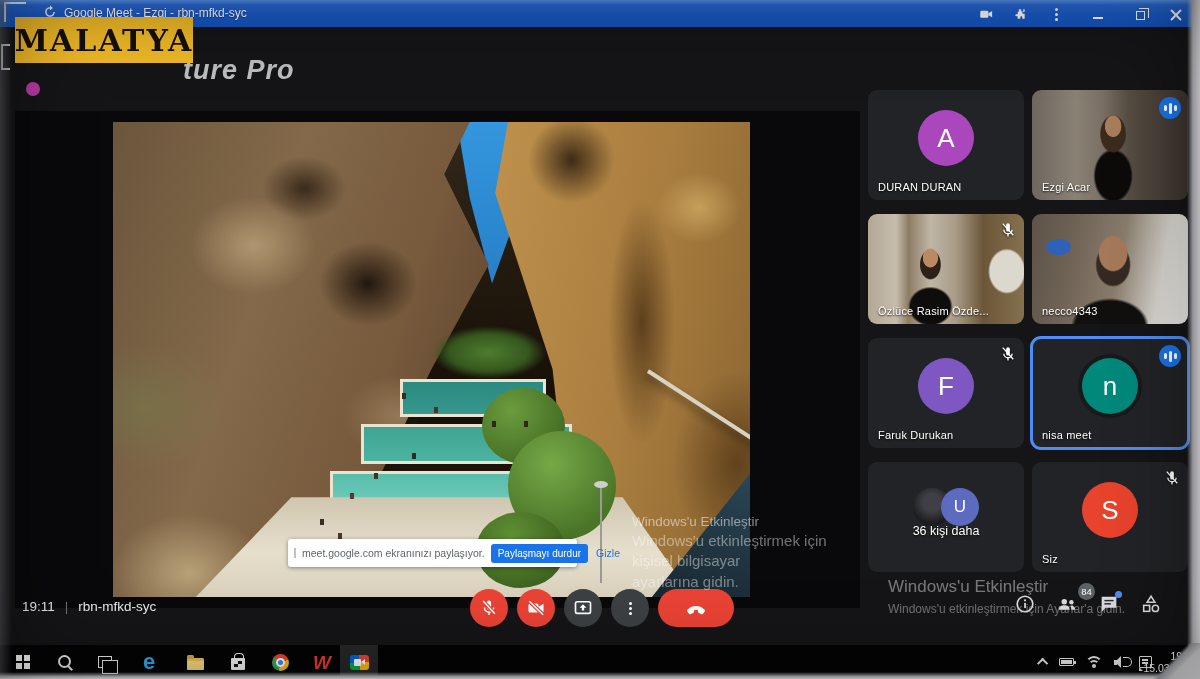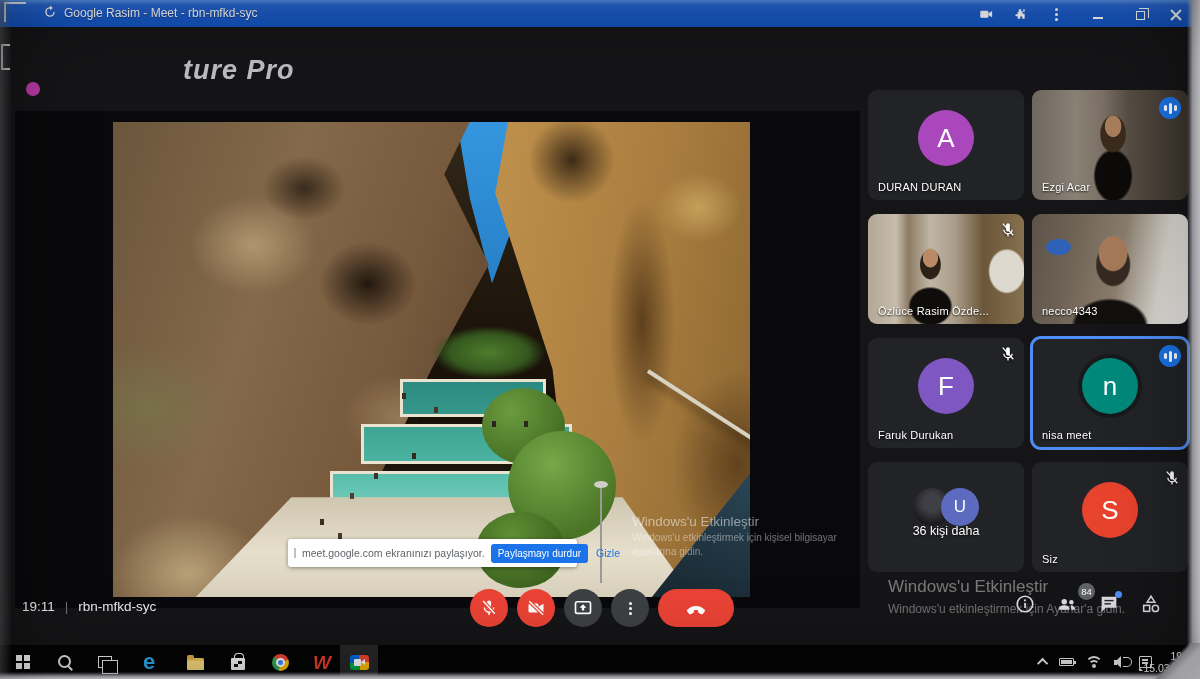--- a/index.html
+++ b/index.html
@@ -72,21 +72,21 @@
   .lamp{left:76.5%;top:77%;width:2px;height:20%;background:#9a9a96;}
   .lamp::before{content:"";position:absolute;top:-7px;left:-6px;width:14px;height:7px;border-radius:50%;background:#cfcfca;}
   .crowd{left:0;top:0;width:2px;height:4px;background:transparent;box-shadow:
     208px 398px 0 1px #3a2e22, 226px 412px 0 1px #4a382a, 252px 430px 0 1px #c23b2a,
     280px 438px 0 1px #39302a, 305px 425px 0 1px #54423a, 330px 440px 0 1px #2e2620,
     355px 432px 0 1px #6b5a4e, 380px 300px 0 1px #2c241e, 300px 332px 0 1px #33291f,
     262px 352px 0 1px #3e3226, 238px 372px 0 1px #503f30, 412px 300px 0 1px #2f261d,
     290px 272px 0 1px #382c1f, 322px 286px 0 1px #44362a;}
   .stage-watermark{position:absolute;left:630px;top:486px;z-index:6;color:rgba(255,255,255,.5);line-height:1.35;}
   .stage-watermark .l1{font-size:13.5px;}
-  .stage-watermark .l2,.stage-watermark .l3{font-size:10px;color:rgba(255,255,255,.42);}
+  .stage-watermark .l2,.stage-watermark .l3{font-size:15px;color:rgba(255,255,255,.42);}
 
   
   .banner{position:absolute;left:288px;top:512px;width:289px;height:28px;background:#fff;border-radius:3px;z-index:7;
     display:flex;align-items:center;box-shadow:0 1px 4px rgba(0,0,0,.4);padding:0 6px;gap:6px;}
   .drag-handle{width:5px;height:10px;border-left:1.5px solid #bdc1c6;border-right:1.5px solid #bdc1c6;}
   .banner .msg{font-size:10.5px;color:#5f6368;white-space:nowrap;}
   .banner .stopbtn{font-size:10px;color:#fff;background:#1a73e8;border:none;border-radius:3px;padding:4px 7px;white-space:nowrap;cursor:pointer;}
   .banner .hide{font-size:10.5px;color:#1a73e8;margin-left:2px;white-space:nowrap;cursor:pointer;}
 
   
@@ -206,21 +206,21 @@
 
 <div class="screen">
 
   <div class="titlebar">
     <div class="tb-ico refresh-arrow">
       <svg width="14" height="14" viewBox="0 0 24 24">
           <path d="M12 5a7 7 0 1 0 7 7" stroke="#fff" stroke-width="2.4" fill="none"></path>
           <path d="M12 1l5 4-5 4z" fill="#fff"></path>
         </svg>
     </div>
-    <div class="tab-title">Google Rasim - Meet - rbn-mfkd-syc</div>
+    <div class="tab-title">Google Meet - Ezgi - rbn-mfkd-syc</div>
     <div class="tb-ico tb-cam">
       <svg width="15" height="15" viewBox="0 0 24 24">
           <rect x="2" y="6" width="13" height="11" rx="2" fill="#fff"></rect>
           <path d="M15 10l6-3.5v10L15 13z" fill="#fff"></path>
         </svg>
     </div>
     <div class="tb-ico tb-puzzle">
       <svg width="14" height="14" viewBox="0 0 24 24">
           <path d="M10 4h4v2.2a1.8 1.8 0 1 0 3.6 0V4H20v4h-2.2a1.8 1.8 0 1 0 0 3.6H20V20h-4v-2.2a1.8 1.8 0 1 0-3.6 0V20H8v-4H5.8a1.8 1.8 0 1 1 0-3.6H8V8h2z" fill="#fff"></path>
         </svg>
@@ -436,20 +436,21 @@
       <span class="pico">
         <svg width="22" height="22" viewBox="0 0 24 24">
             <path d="M12 3.5l4.2 6.5H7.8z" stroke="#dadce0" stroke-width="1.7" fill="none"></path>
             <rect x="4" y="13.5" width="6.5" height="6.5" stroke="#dadce0" stroke-width="1.7" fill="none"></rect>
             <circle cx="16.8" cy="16.8" r="3.4" stroke="#dadce0" stroke-width="1.7" fill="none"></circle>
           </svg>
       </span>
     </div>
   </div>
 
+  <div class="logo">MALATYA</div>
 
   <div class="taskbar">
     <div class="tapp" style="left:4px;">
         <span class="winflag">
           <i></i>
           <i></i>
           <i></i>
           <i></i>
         </span>
       </div>

